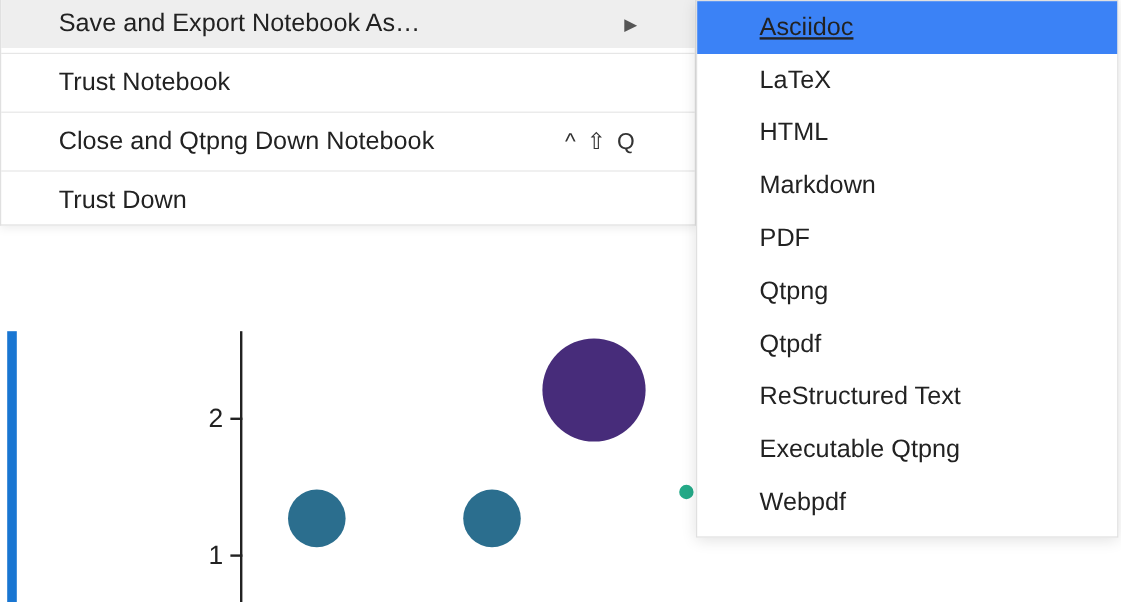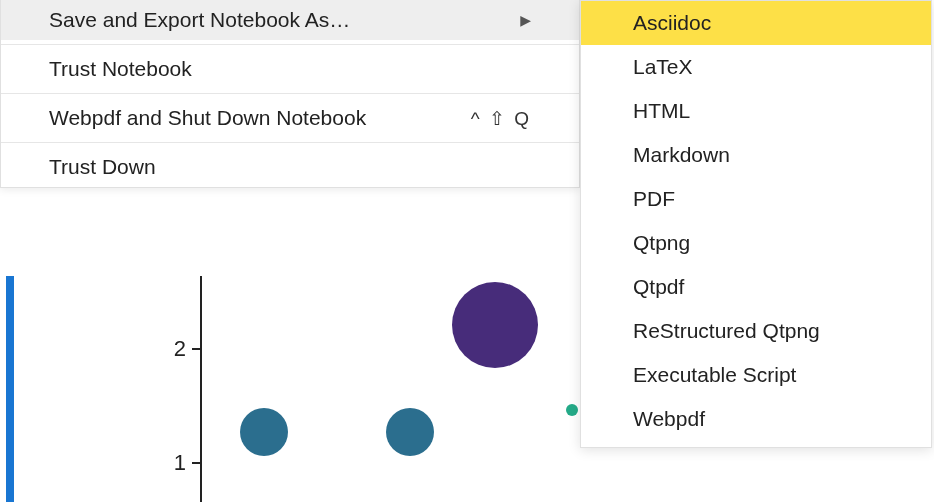--- a/index.html
+++ b/index.html
@@ -59,21 +59,22 @@
       box-shadow: 0 2px 12px rgba(0,0,0,0.12);
       padding-bottom: 6px;
     }
     .submenu-item {
       padding: 10px 52px;
       font-size: 21px;
       color: #222;
       cursor: default;
     }
     .submenu-item.highlighted {
-      background: #fde047;
+      background: #3b82f6;
+      text-decoration: underline;
     }
     .behind {
       position: absolute;
       top: 276px;
       left: 0;
       width: 580px;
       height: 226px;
     }
     .blue-bar {
       position: absolute;
@@ -158,21 +159,21 @@
   <div class="menu-item highlighted">
     <span>Save and Export Notebook As…</span>
     <span class="submenu-arrow">▶</span>
   </div>
   <div class="menu-divider"></div>
   <div class="menu-item">
     <span>Trust Notebook</span>
   </div>
   <div class="menu-divider"></div>
   <div class="menu-item">
-    <span>Webpdf and Shut Down Notebook</span>
+    <span>Close and Qtpng Down Notebook</span>
     <span class="shortcut">^ ⇧ Q</span>
   </div>
   <div class="menu-divider"></div>
   <div class="menu-item">
     <span>Trust Down</span>
   </div>
 </div>
 
 <div class="submenu">
   <div class="submenu-item highlighted">
@@ -190,21 +191,21 @@
   <div class="submenu-item">
     <span>PDF</span>
   </div>
   <div class="submenu-item">
     <span>Qtpng</span>
   </div>
   <div class="submenu-item">
     <span>Qtpdf</span>
   </div>
   <div class="submenu-item">
-    <span>ReStructured Qtpng</span>
-  </div>
-  <div class="submenu-item">
-    <span>Executable Script</span>
+    <span>ReStructured Text</span>
+  </div>
+  <div class="submenu-item">
+    <span>Executable Qtpng</span>
   </div>
   <div class="submenu-item">
     <span>Webpdf</span>
   </div>
 </div>
 
 </body></html>

